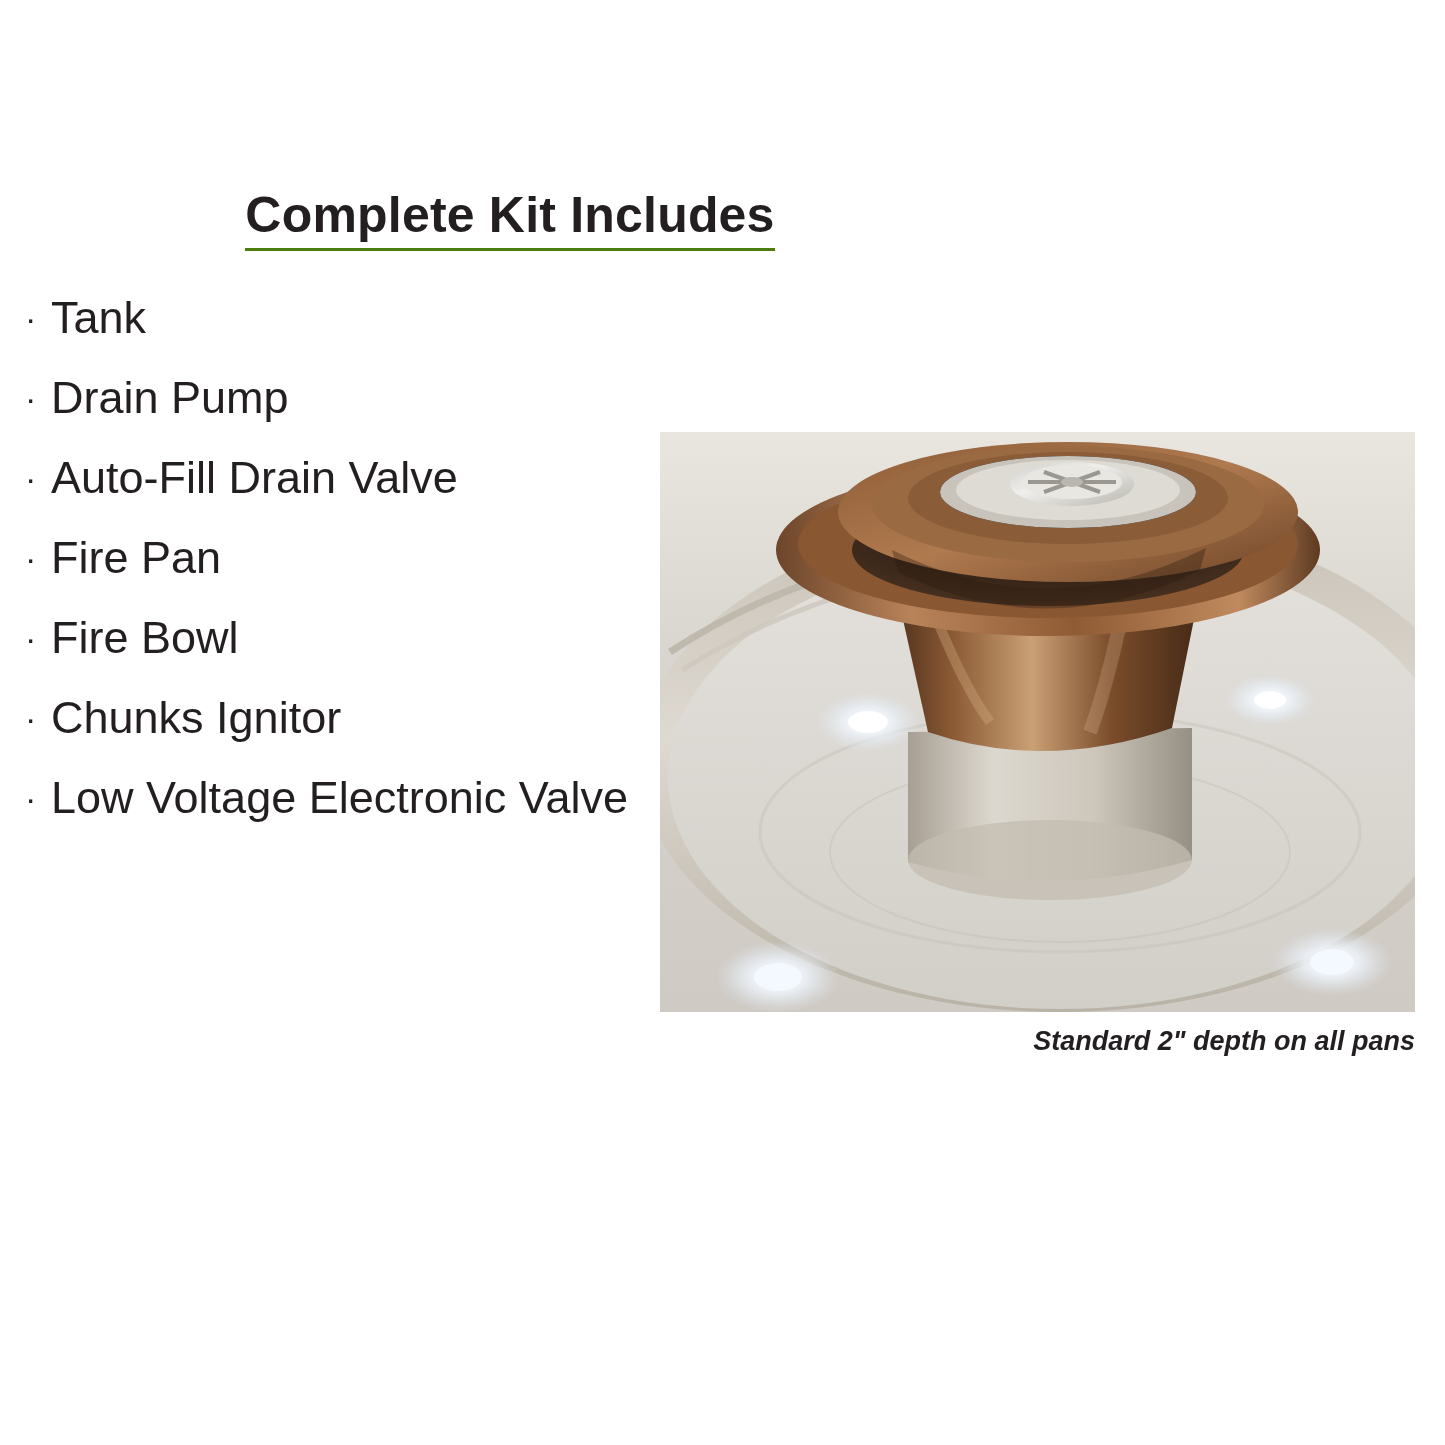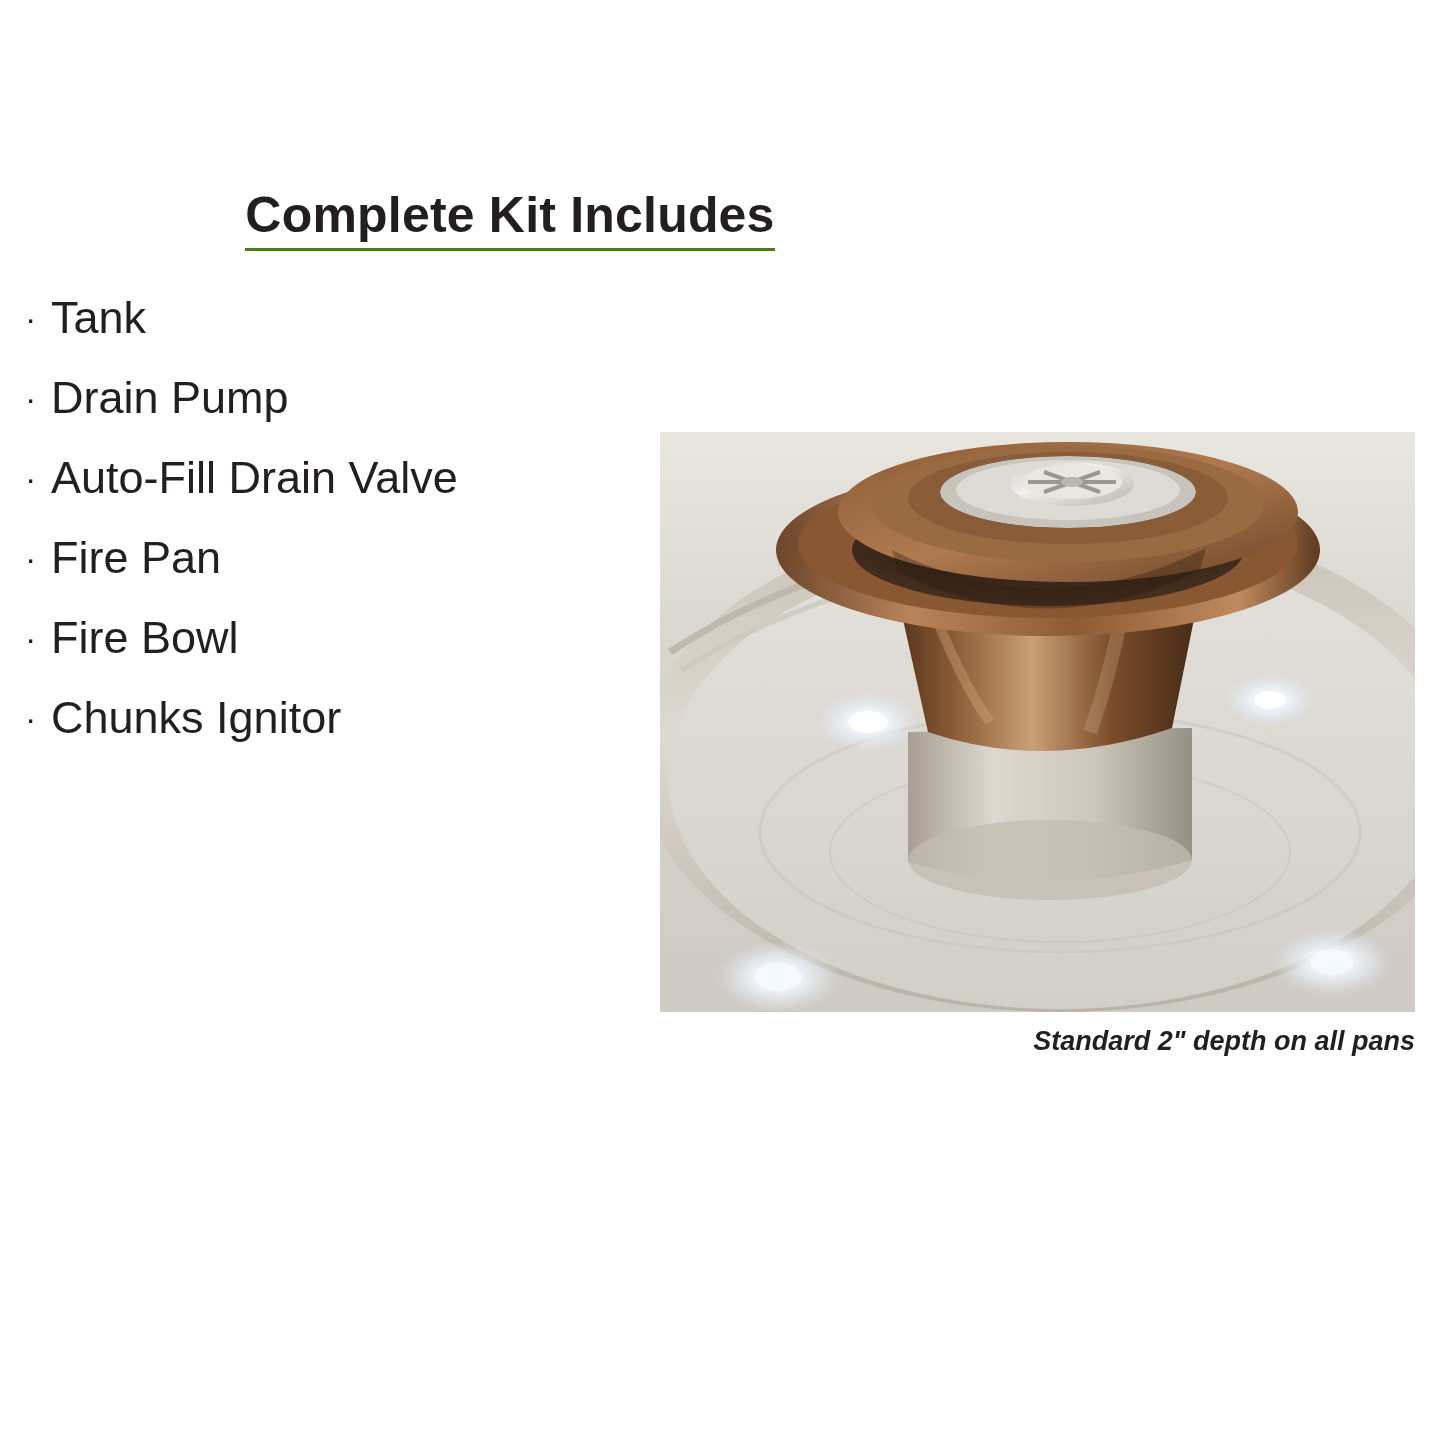--- a/index.html
+++ b/index.html
@@ -103,20 +103,23 @@
     <span class="dot">·</span><span>Auto-Fill Drain Valve</span>
   </li>
   <li>
     <span class="dot">·</span><span>Fire Pan</span>
   </li>
   <li>
     <span class="dot">·</span><span>Fire Bowl</span>
   </li>
   <li>
     <span class="dot">·</span><span>Chunks Ignitor</span>
+  </li>
+  <li>
+    <span class="dot">·</span><span>Low Voltage Electronic Valve</span>
   </li>
 </ul>
 
 <div class="photo">
   <svg viewBox="0 0 755 580" xmlns="http://www.w3.org/2000/svg">
     <defs>
       <linearGradient id="bgGrad" x1="0" y1="0" x2="0" y2="1">
         <stop offset="0" stop-color="#e9e6e0"></stop>
         <stop offset="0.38" stop-color="#d9d5cf"></stop>
         <stop offset="1" stop-color="#cfcac3"></stop>

